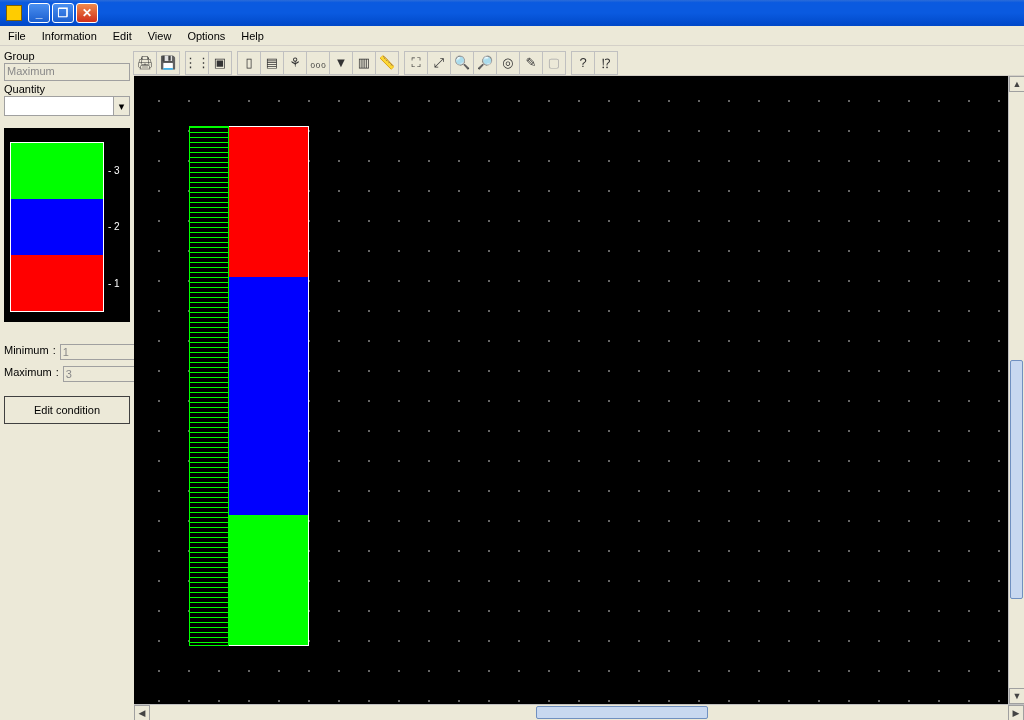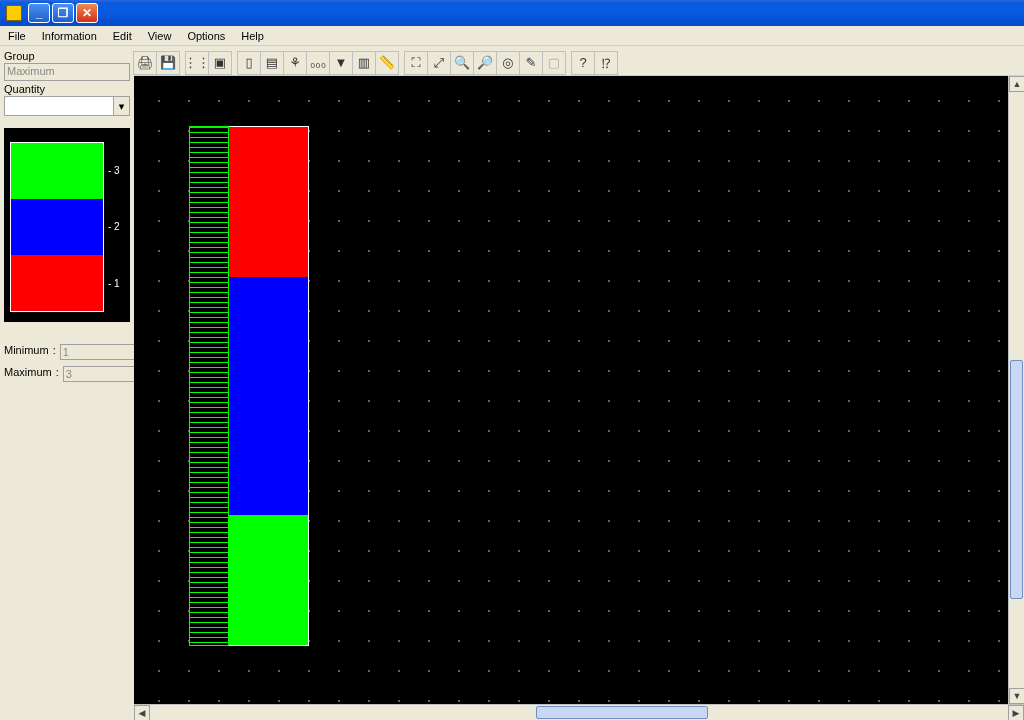--- a/index.html
+++ b/index.html
@@ -293,20 +293,21 @@
         <label>Minimum</label>
         <span>:</span>
         <input readonly="" value="1" style="">
       </div>
       <div class="minmax" style="margin-top:6px">
         <label>Maximum</label>
         <span>:</span>
         <input readonly="" value="3" style="">
       </div>
 
+      <button class="edit-btn">Edit condition</button>
     </div>
 
     <div class="main-area">
       <div class="toolbar" id="toolbar">
           <div class="tool-btn">🖨</div>
           <div class="tool-btn disabled">💾</div>
           <div class="tool-sep"></div>
           <div class="tool-btn">⋮⋮</div>
           <div class="tool-btn">▣</div>
           <div class="tool-sep"></div>

